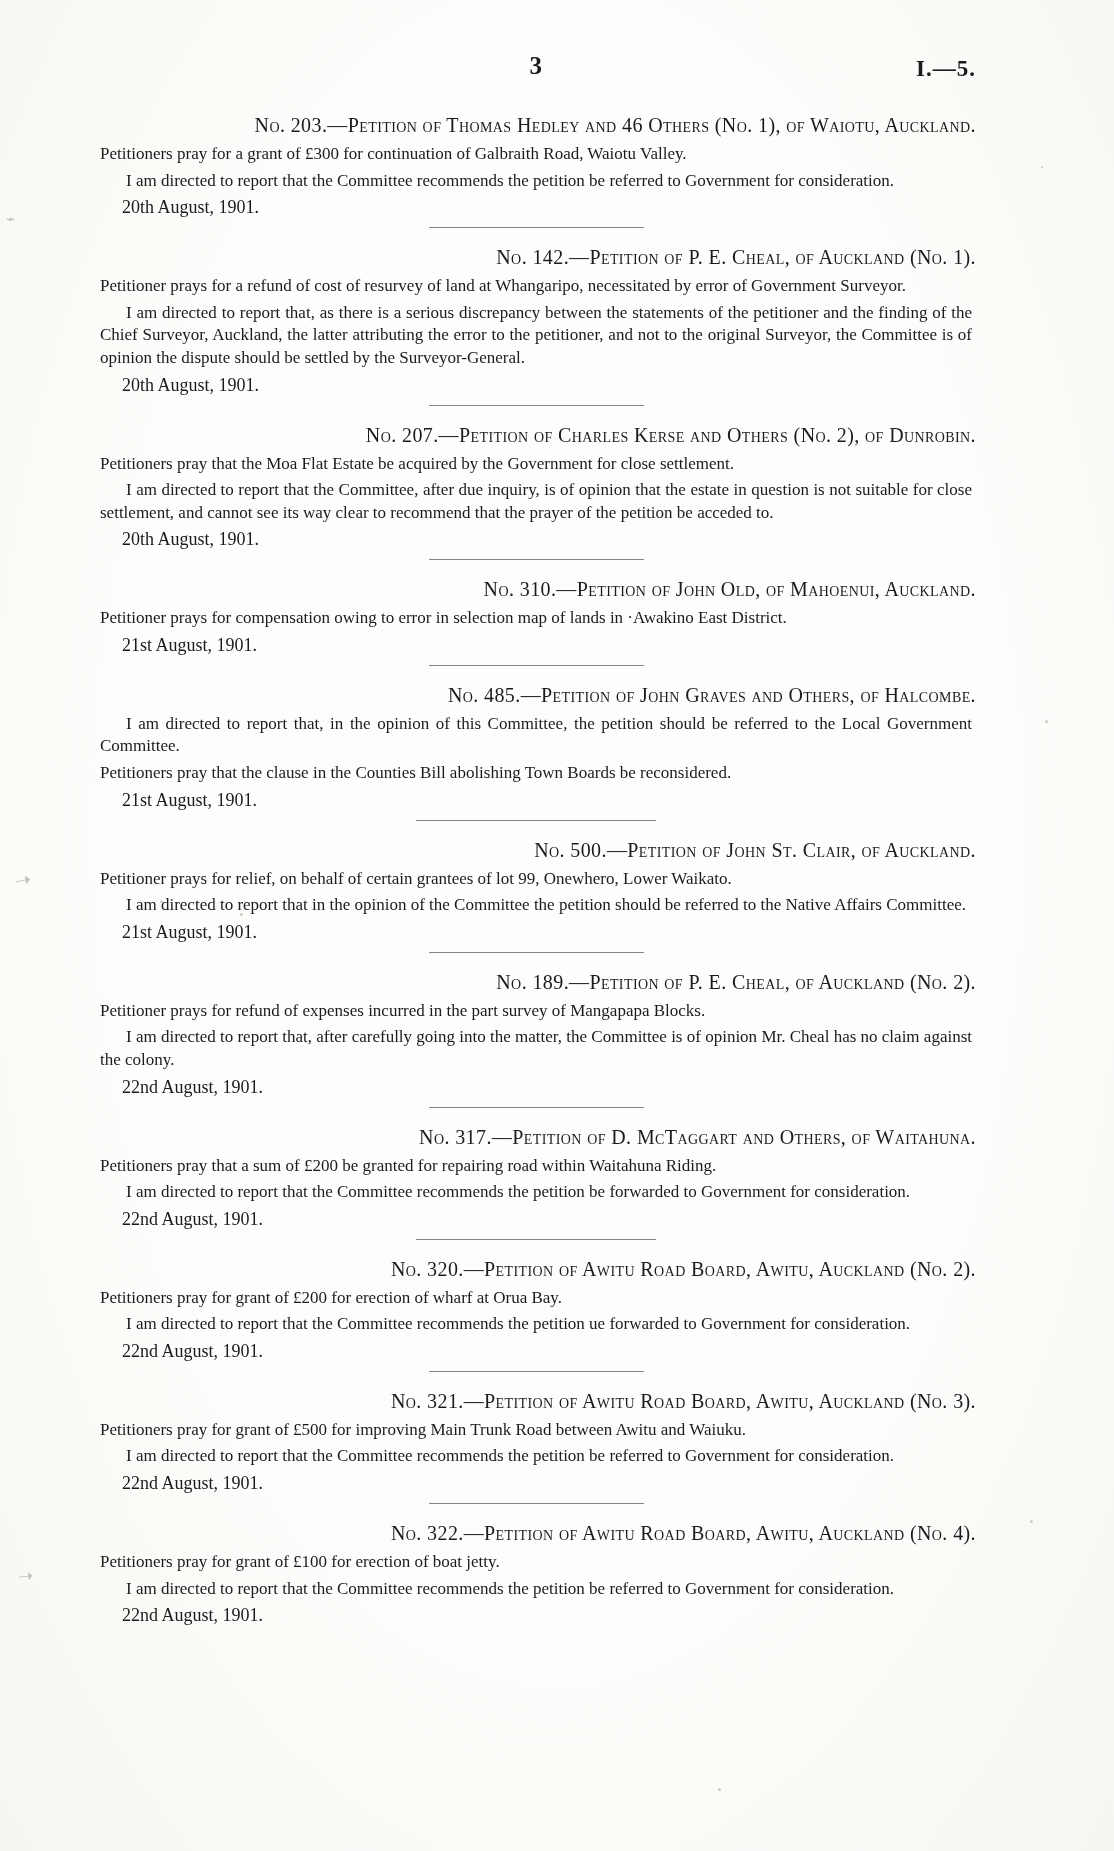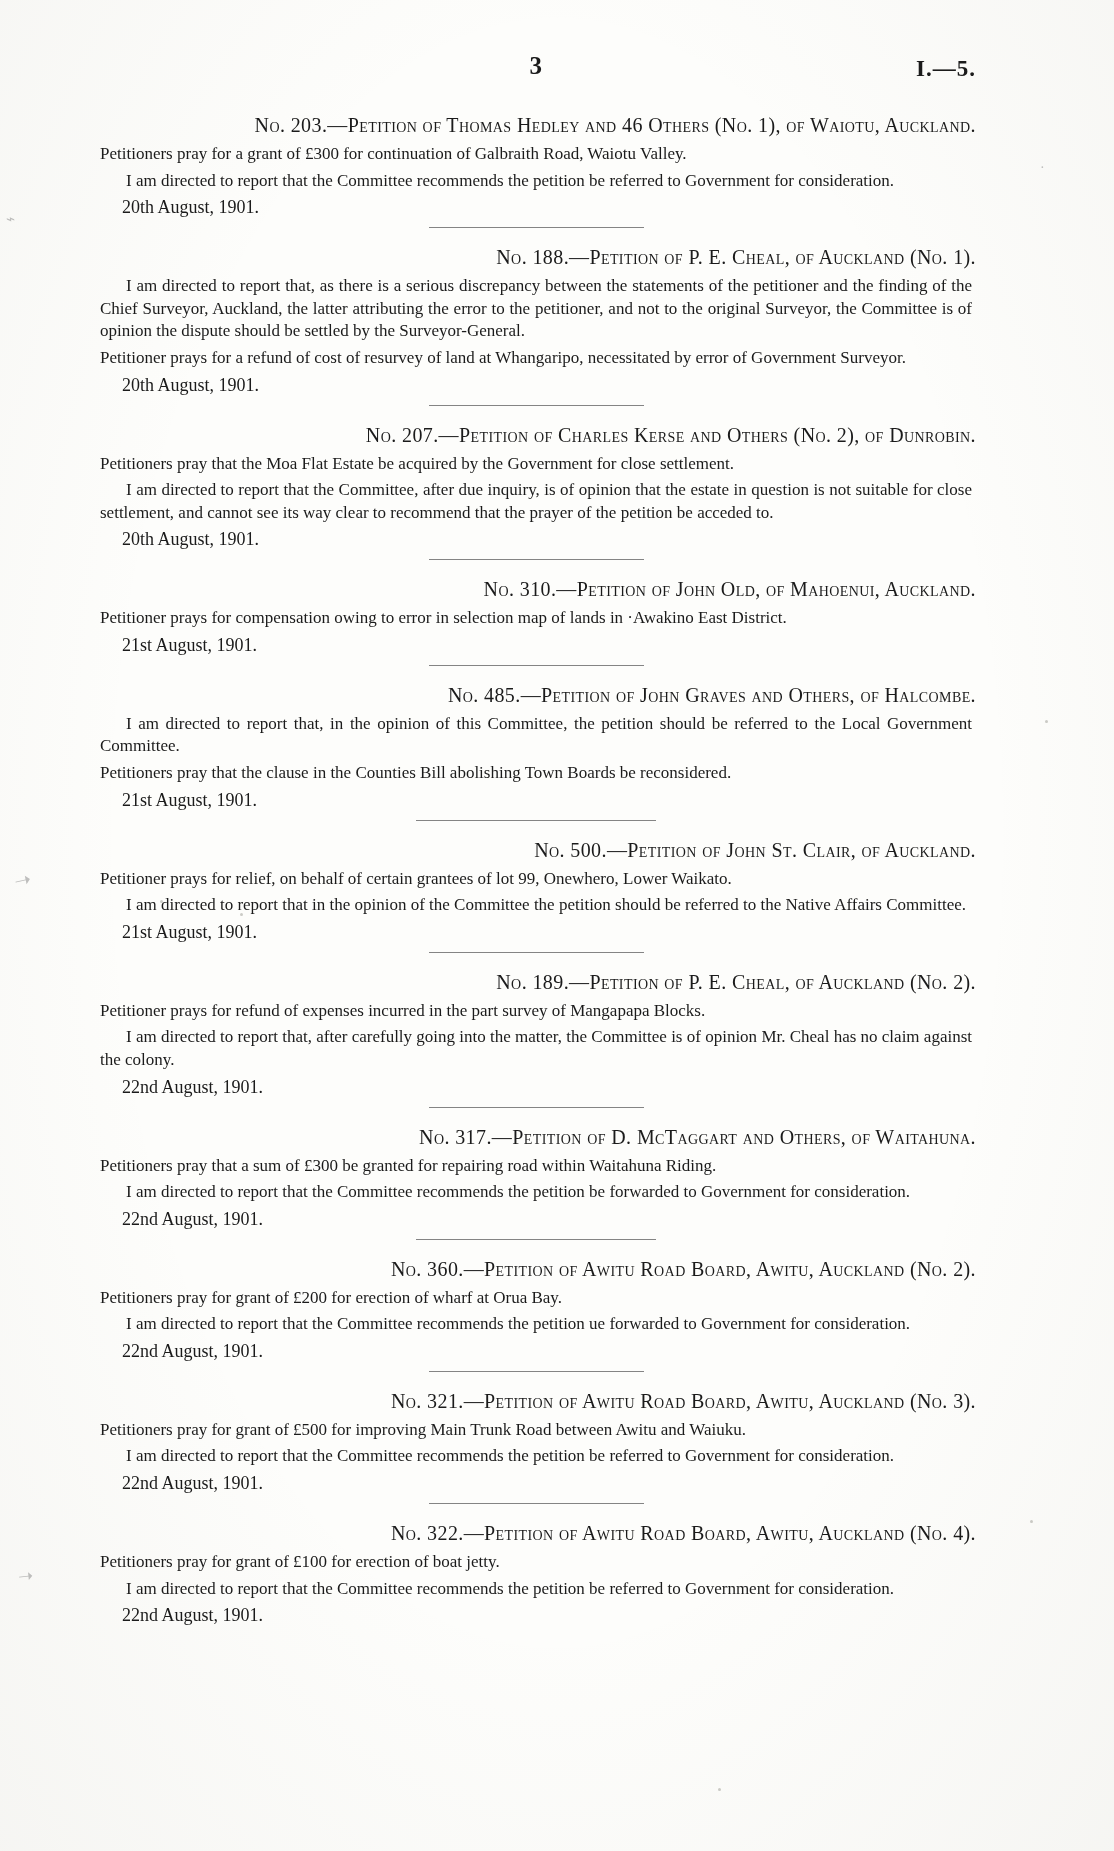--- a/index.html
+++ b/index.html
@@ -143,23 +143,23 @@
 
     <div class="entry">
       <div class="entry-title sc">No. 203.—Petition of Thomas Hedley and 46 Others (No. 1), of  Waiotu,  Auckland.</div>
       <p class="body">Petitioners pray for a grant of £300 for continuation of Galbraith Road, Waiotu Valley.</p>
       <p class="body indent">I am directed to report that the Committee recommends the petition be referred to Government for consideration.</p>
       <p class="date">20th August, 1901.</p>
       <hr class="rule">
     </div>
 
     <div class="entry">
-      <div class="entry-title sc">No. 188.—Petition of P. E. Cheal, of Auckland (No. 1).</div>
+      <div class="entry-title sc">No. 142.—Petition of P. E. Cheal, of Auckland (No. 1).</div>
+      <p class="body">Petitioner prays for a refund of cost of resurvey of land at Whangaripo, necessitated by error of Government Surveyor.</p>
       <p class="body indent">I am directed to report that, as there is a serious discrepancy between the statements of the petitioner and the finding of the Chief Surveyor, Auckland, the latter attributing the error to the petitioner, and not to the original Surveyor, the Committee is of opinion the dispute should be settled by the Surveyor-General.</p>
-      <p class="body">Petitioner prays for a refund of cost of resurvey of land at Whangaripo, necessitated by error of Government Surveyor.</p>
       <p class="date">20th August, 1901.</p>
       <hr class="rule">
     </div>
 
     <div class="entry">
       <div class="entry-title sc">No. 207.—Petition of Charles Kerse and Others (No. 2), of Dunrobin.</div>
       <p class="body">Petitioners pray that the Moa Flat Estate be acquired by the Government for close settlement.</p>
       <p class="body indent">I am directed to report that the Committee, after due inquiry, is of opinion that the estate in question is not suitable for close settlement, and cannot see its way clear to recommend that the prayer of the petition be acceded to.</p>
       <p class="date">20th August, 1901.</p>
       <hr class="rule">
@@ -191,28 +191,28 @@
     <div class="entry">
       <div class="entry-title sc">No. 189.—Petition of P. E. Cheal, of Auckland (No. 2).</div>
       <p class="body">Petitioner prays for refund of expenses incurred in the part survey of Mangapapa Blocks.</p>
       <p class="body indent">I am directed to report that, after carefully going into the matter, the Committee is of opinion Mr. Cheal has no claim against the colony.</p>
       <p class="date">22nd August, 1901.</p>
       <hr class="rule">
     </div>
 
     <div class="entry">
       <div class="entry-title sc">No. 317.—Petition of D. McTaggart and Others, of Waitahuna.</div>
-      <p class="body">Petitioners pray that a sum of £300 be granted for repairing road within Waitahuna Riding.</p>
+      <p class="body">Petitioners pray that a sum of £200 be granted for repairing road within Waitahuna Riding.</p>
       <p class="body indent">I am directed to report that the Committee recommends the petition be forwarded to Government for consideration.</p>
       <p class="date">22nd August, 1901.</p>
       <hr class="rule long">
     </div>
 
     <div class="entry">
-      <div class="entry-title sc">No. 360.—Petition of Awitu Road Board, Awitu, Auckland (No. 2).</div>
+      <div class="entry-title sc">No. 320.—Petition of Awitu Road Board, Awitu, Auckland (No. 2).</div>
       <p class="body">Petitioners pray for grant of £200 for erection of wharf at Orua Bay.</p>
       <p class="body indent">I am directed to report that the Committee recommends the petition ue forwarded to Government for consideration.</p>
       <p class="date">22nd August, 1901.</p>
       <hr class="rule">
     </div>
 
     <div class="entry">
       <div class="entry-title sc">No. 321.—Petition of Awitu Road Board, Awitu, Auckland (No. 3).</div>
       <p class="body">Petitioners pray for grant of £500 for improving Main Trunk Road between Awitu and Waiuku.</p>
       <p class="body indent">I am directed to report that the Committee recommends the petition be referred to Government for consideration.</p>

